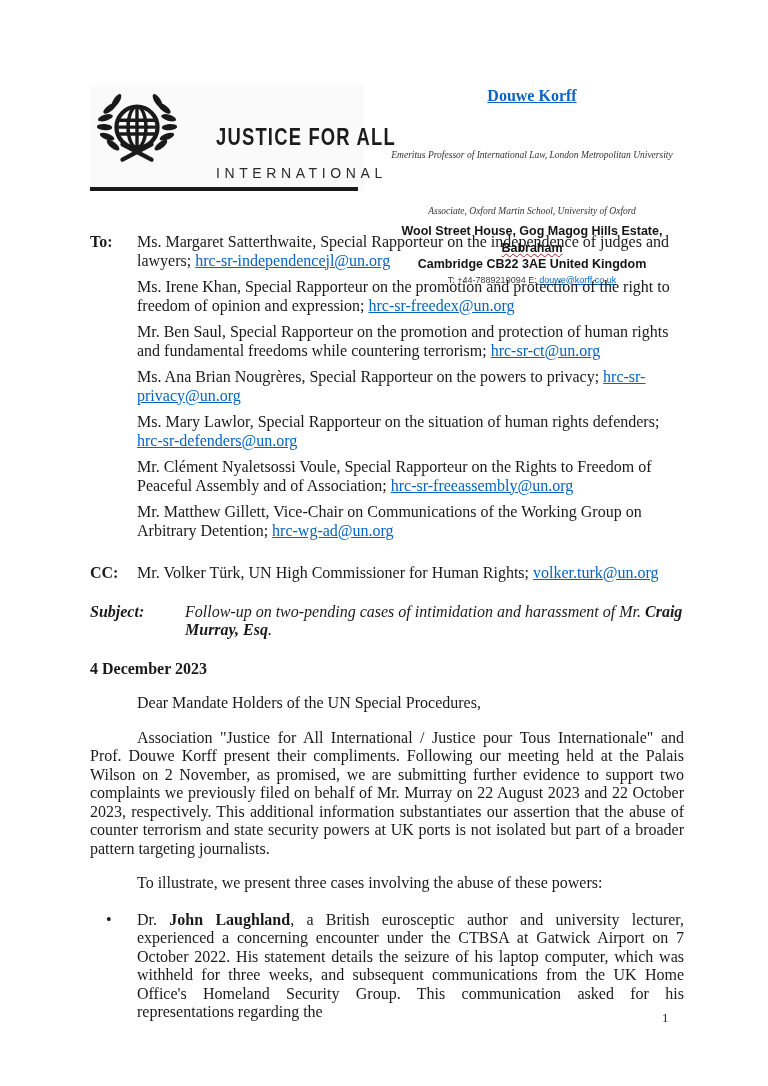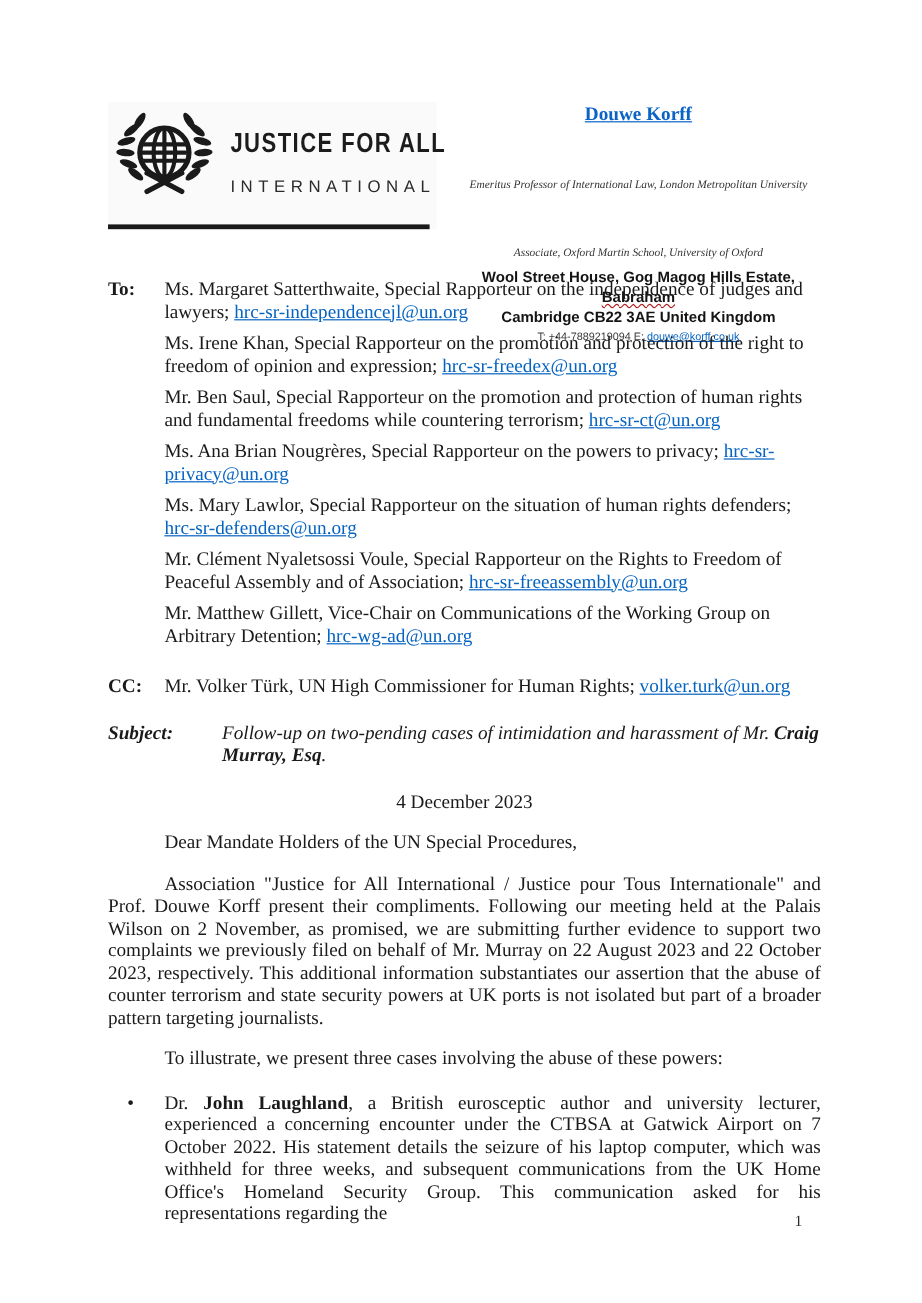--- a/index.html
+++ b/index.html
@@ -6,21 +6,21 @@
   body {
     width:768px; height:1086px; background:#ffffff; position:relative; overflow:hidden;
     font-family:"Liberation Serif", serif; color:#1a1a1a;
     -webkit-font-smoothing:antialiased;
   }
   .page { padding:85px 84px 0 90px; }
 
   
   .letterhead { display:flex; justify-content:space-between; align-items:flex-start; height:112px; }
   .logo-block { width:274px; background:#fafafa; padding:2px 0 0 0; }
-  .logo-top { display:flex; align-items:center; }
+  .logo-top { display:flex; align-items:flex-end;gap:24px; }
   .logo-emblem { width:94px; height:94px; flex:0 0 auto; }
   .logo-text { margin-left:8px; }
   .logo-text .l1 {
     font-family:"Liberation Sans", sans-serif; font-weight:700; font-size:23px;
     letter-spacing:1.5px; white-space:nowrap; color:#1c1c1c;
     transform:scaleX(0.80); transform-origin:left center;
   }
   .logo-text .l2 {
     font-family:"Liberation Sans", sans-serif; font-weight:400; font-size:14px;
     letter-spacing:4.6px; white-space:nowrap; color:#2b2b2b; margin-top:14px;
@@ -51,21 +51,21 @@
 
   .to-block { display:grid; grid-template-columns:47px 1fr; margin-top:36px; }
   .lbl { font-weight:700; }
   .addr-item { margin:0 0 8px 0; }
   .addr-item:last-child { margin-bottom:0; }
 
   .cc-row { display:grid; grid-template-columns:47px 1fr; margin-top:24px; }
   .subject-row { display:grid; grid-template-columns:95px 1fr; margin-top:20px;font-style:italic; }
   .bold { font-weight:700; }
 
-  .date-line { text-align:center; margin-top:20px; }
+  .date-line { text-align:left; margin-top:20px;font-weight:bold; }
   .greeting { margin:16px 0 0 0; text-indent:47px; }
   .para { margin:16px 0 0 0; text-indent:47px; text-align:justify; }
   .para-plain { margin:16px 0 0 0; text-indent:47px; }
 
   .bullet-row { display:grid; grid-template-columns:47px 1fr; margin-top:18px; }
   .bullet-marker { padding-left:16px; }
   .bullet-text { text-align:justify; }
 
   .page-num { position:absolute; left:662px; top:1010px; font-size:13px; color:#2a2a2a; }
 </style>

